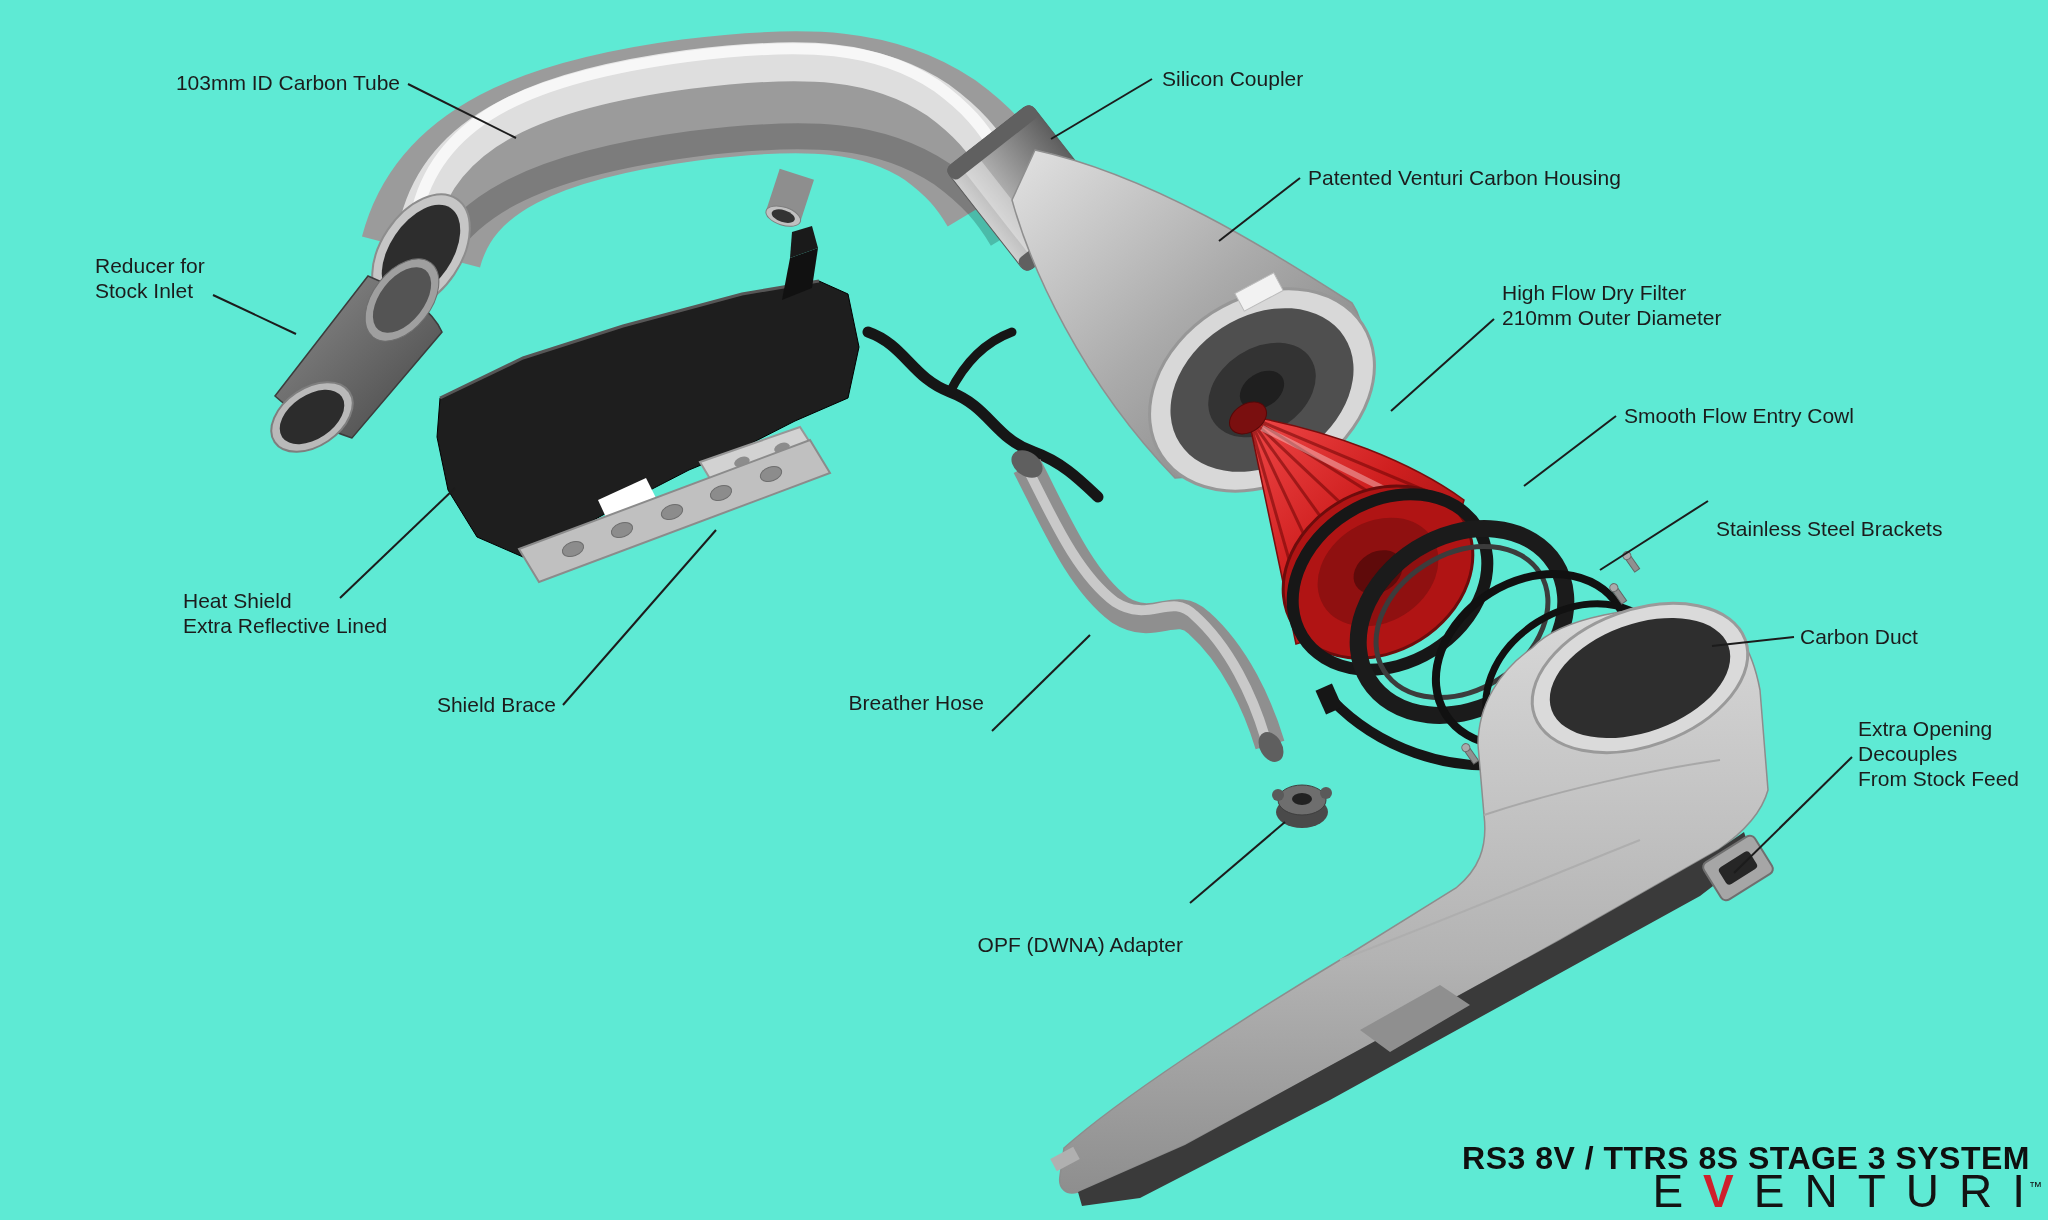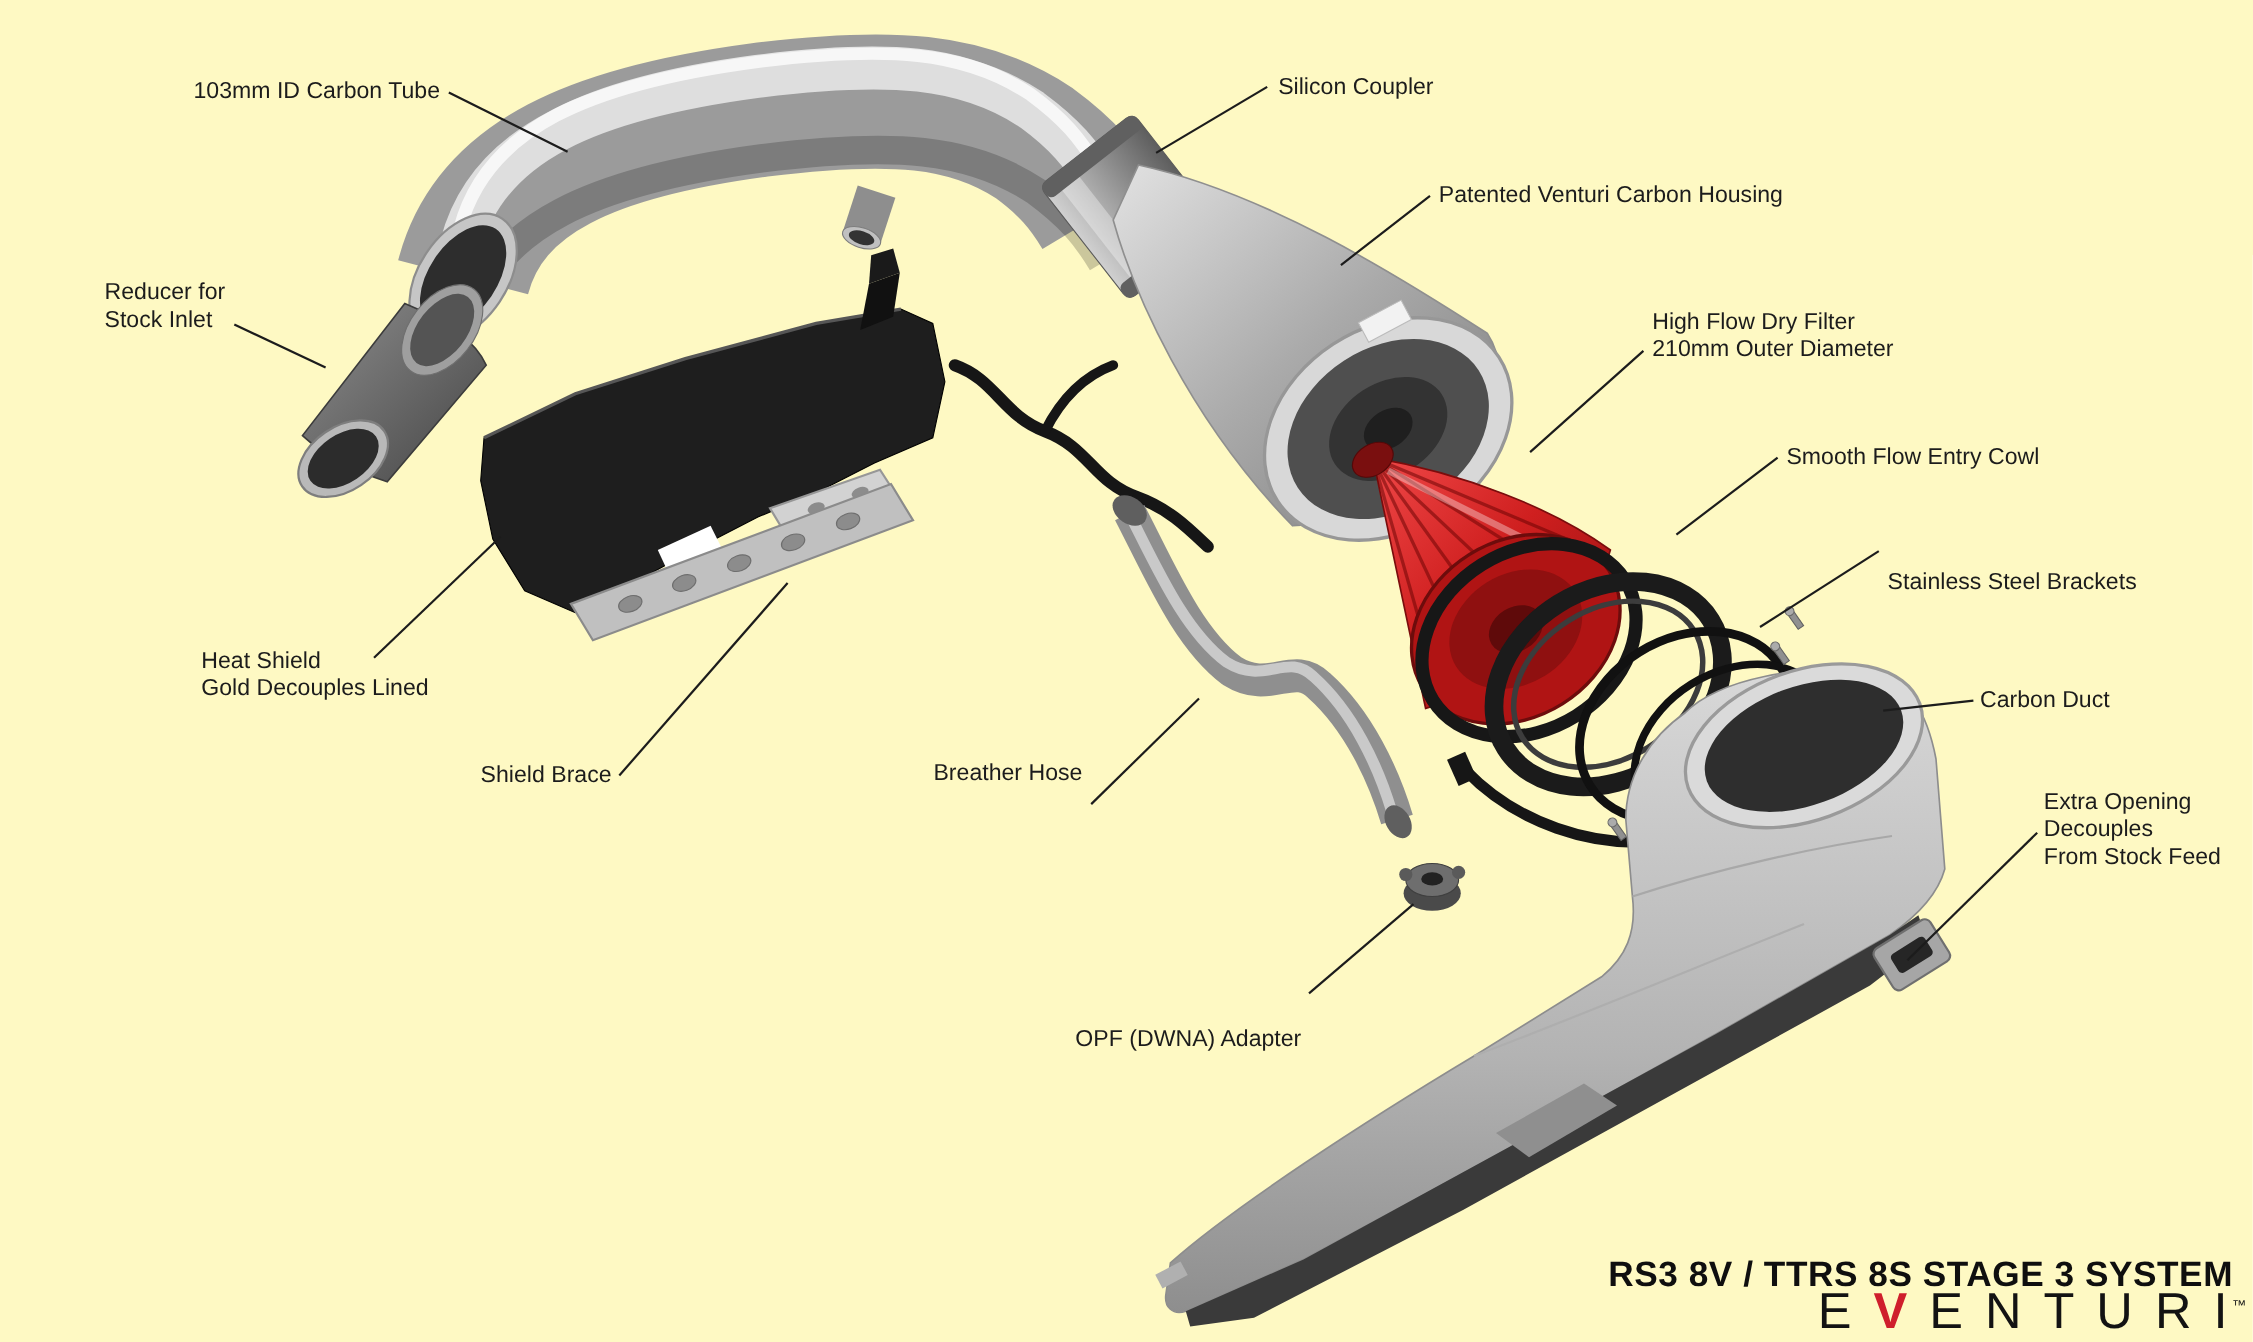--- a/index.html
+++ b/index.html
@@ -1,18 +1,18 @@
 <!DOCTYPE html>
 <html><head>
 <meta charset="utf-8">
 <style>
   * { margin:0; padding:0; box-sizing:border-box; }
   html,body { width:2048px; height:1220px; background:#ffffff; }
   body { font-family:"Liberation Sans", sans-serif; position:relative; overflow:hidden; }
-  .canvas { position:absolute; left:0; top:0; width:2048px; height:1220px; background:#fef9c3; }
+  .canvas { position:absolute; left:0; top:0; width:2048px; height:1220px; background:#5eead4; }
   svg.art { position:absolute; left:0; top:0; }
   .label { position:absolute; color:#1c1c1c; font-size:21px; line-height:25px; white-space:nowrap; }
   .label.r { text-align:right; }
   .footer-title { position:absolute; right:18px; top:1140px; font-size:32px; font-weight:bold; color:#0f0f0f; letter-spacing:.5px; white-space:nowrap; }
   .brand { position:absolute; right:6px; top:1164px; font-size:46px; letter-spacing:20px; color:#131313; font-weight:400; white-space:nowrap; }
   .brand .v { color:#cf1f2c; font-weight:700; }
   .brand .tm { font-size:13px; vertical-align:super; letter-spacing:0; margin-left:-16px; }
 </style>
 </head>
 <body>
@@ -239,21 +239,21 @@
     <div>Extra Opening</div>
     <div>Decouples</div>
     <div>From Stock Feed</div>
   </div>
   <div class="label" style="left:95px; top:253px;">
     <div>Reducer for</div>
     <div>Stock Inlet</div>
   </div>
   <div class="label" style="left:183px; top:588px;">
     <div>Heat Shield</div>
-    <div>Gold Decouples Lined</div>
+    <div>Extra Reflective Lined</div>
   </div>
   <div class="label r" style="right:1492px; top:692px;">Shield Brace</div>
   <div class="label r" style="right:1064px; top:690px;">Breather Hose</div>
   <div class="label r" style="right:865px;  top:890px;margin-top:42px;">OPF (DWNA) Adapter</div>
 
   <div class="footer-title">RS3 8V / TTRS 8S STAGE 3 SYSTEM</div>
   <div class="brand"><span>E</span><span class="v">V</span><span>ENTURI</span><span class="tm">™</span></div>
 
 </div>
 

